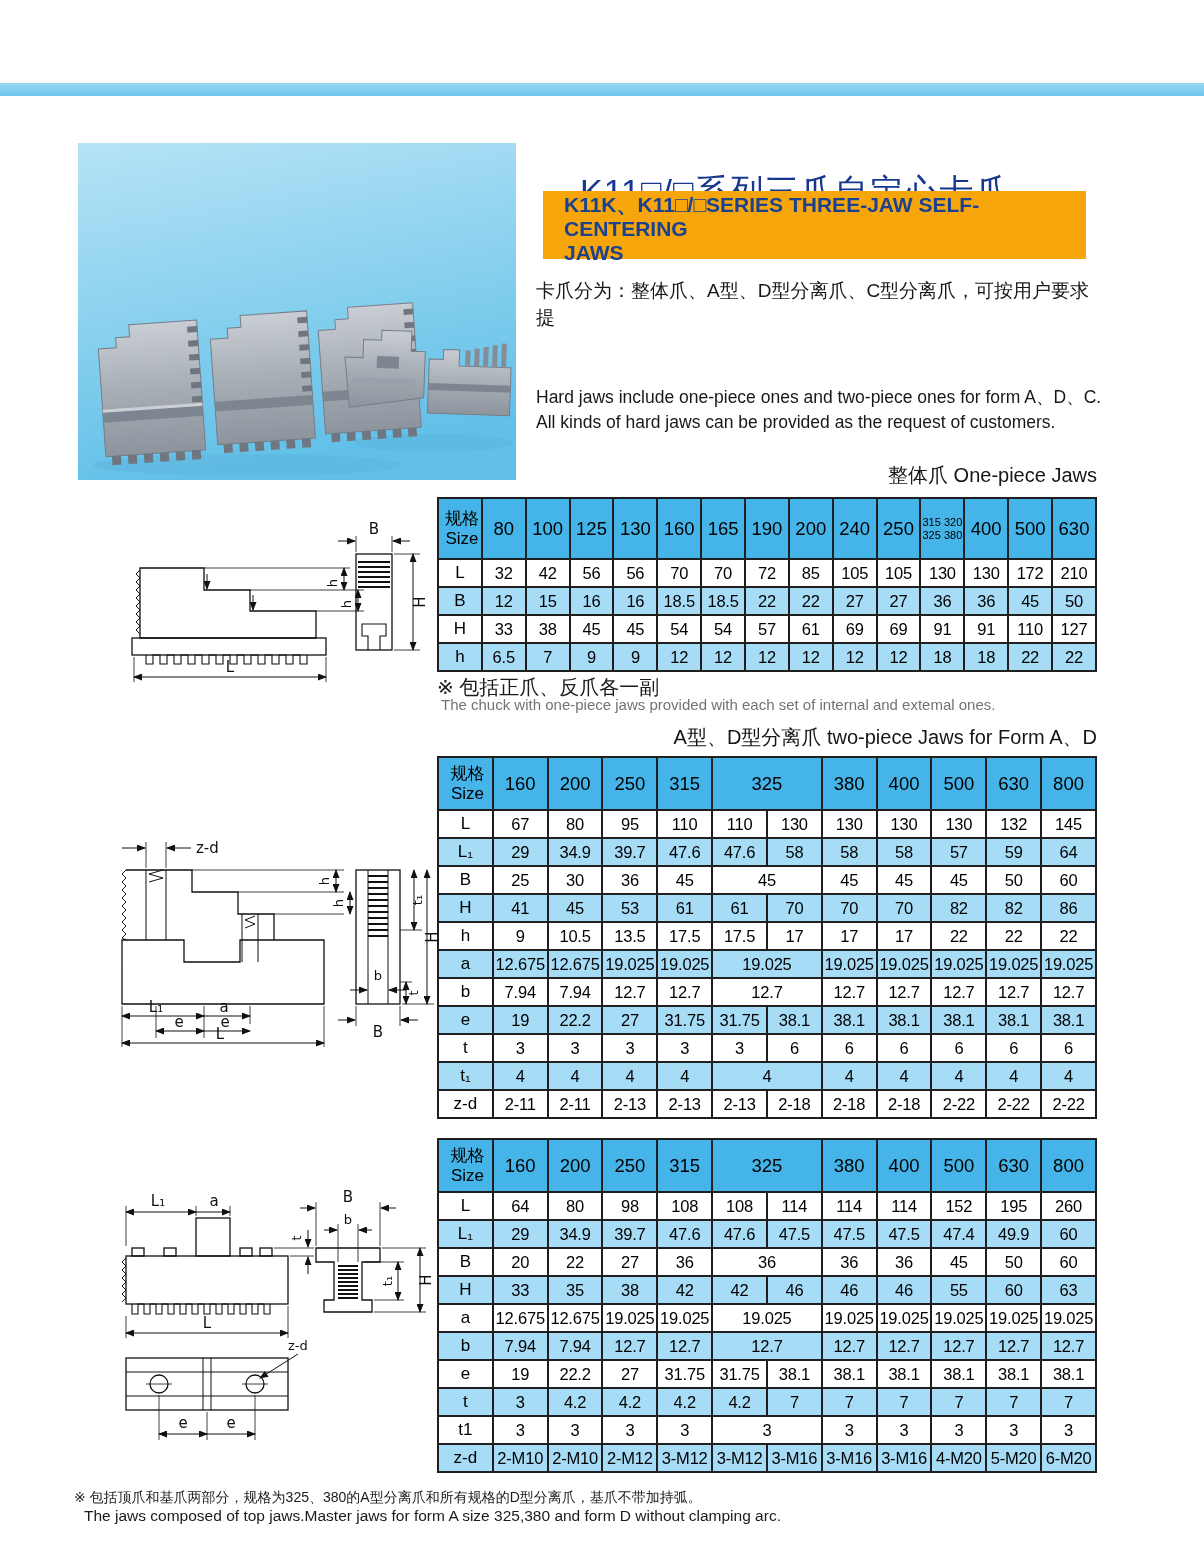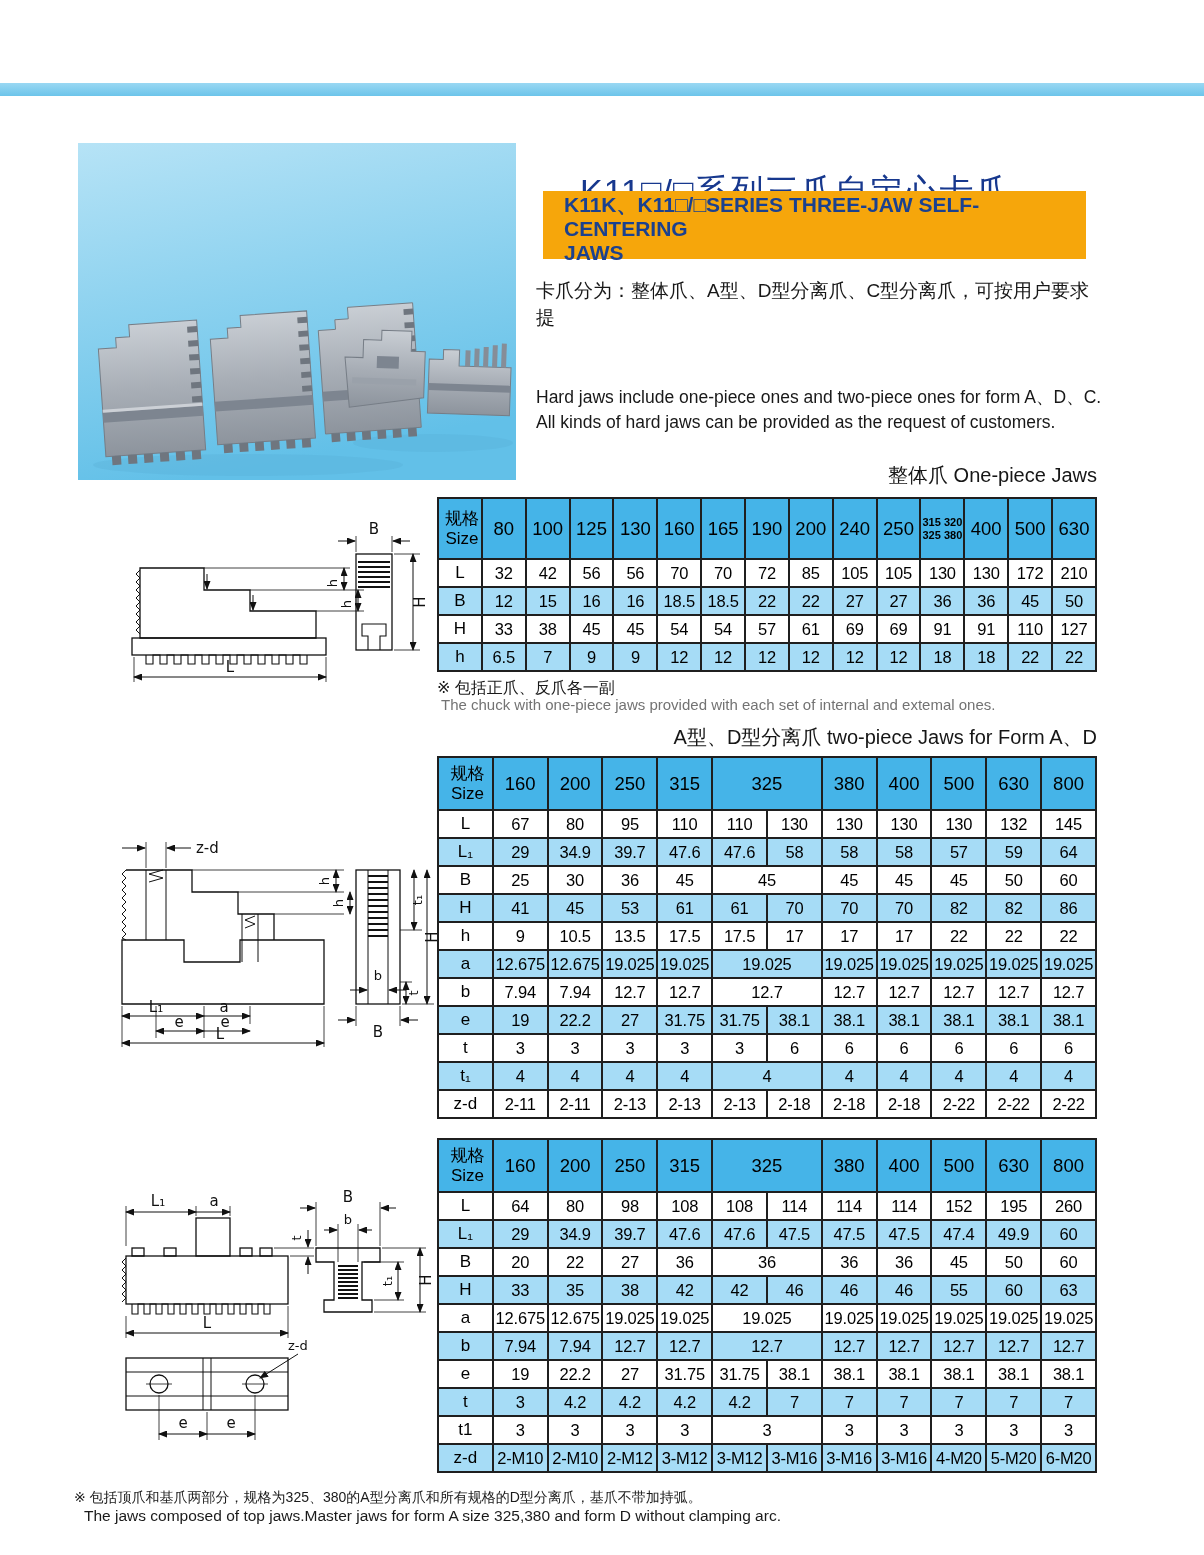--- a/index.html
+++ b/index.html
@@ -32,32 +32,32 @@
   .t1-title{top:462px;}
   .t2-title{top:724px;}
 
   
   table.spec{border-collapse:collapse;table-layout:fixed;width:660px;background:#fff;}
   table.spec th,table.spec td{border:2px solid #1f1f1f;text-align:center;padding:0;
       font-weight:normal;overflow:hidden;color:#000;}
   table.spec thead th{background:#45b4e8;font-size:18.5px;height:51px;}
   #table1 thead th{height:59px;}
   table.spec thead th.corner div{font-size:17px;line-height:20px;text-align:center;padding-left:4px;}
-  table.spec thead th.two-line div{font-size:11px;line-height:13px;font-weight:bold;}
+  table.spec thead th.two-line div{font-size:11px;line-height:13px;font-weight:normal;}
   table.spec tbody tr{height:28px;}
   table.spec tbody tr:nth-child(even){background:#a6dcf6;}
   table.spec tbody th.rowlab{font-size:17px;background:transparent;}
   table.spec tbody td{font-size:16.5px;letter-spacing:-0.2px;}
   #table1{left:437px;top:497px;}
   #table2{left:437px;top:756px;}
   #table3{left:437px;top:1138px;}
 
   
   .note1{left:437px;top:679px;}
-  .note1 .cn{font-size:16px;line-height:17px;color:#1a1a1a;}
+  .note1 .cn{font-size:20px;line-height:17px;color:#1a1a1a;}
   .note1 .en{font-size:15px;line-height:18px;color:#737373;margin-left:4px;}
   .footnote{left:74px;top:1488px;}
   .footnote .cn{font-size:14px;line-height:18px;color:#1a1a1a;}
   .footnote .en{font-size:15.5px;line-height:19px;color:#1a1a1a;margin-left:10px;}
 
   
   .d1{left:100px;top:498px;}
   .d2{left:92px;top:812px;}
   .d3{left:92px;top:1172px;}
   svg text{font-family:"DejaVu Sans","Liberation Sans",sans-serif;font-size:15px;fill:#111;}

